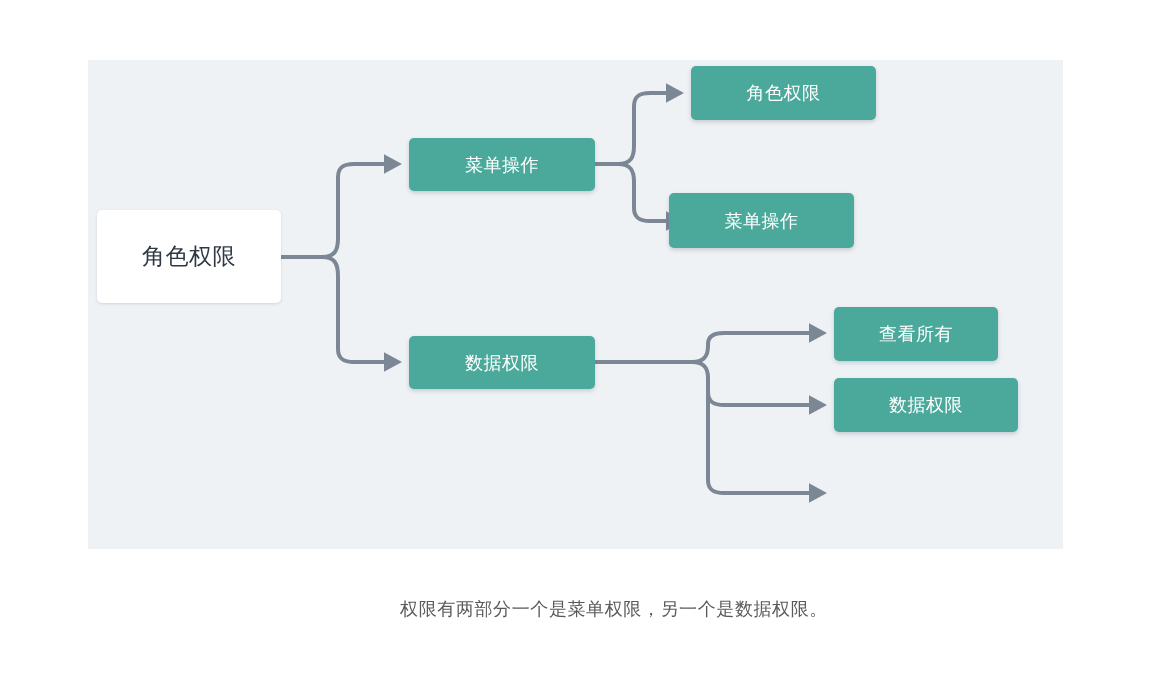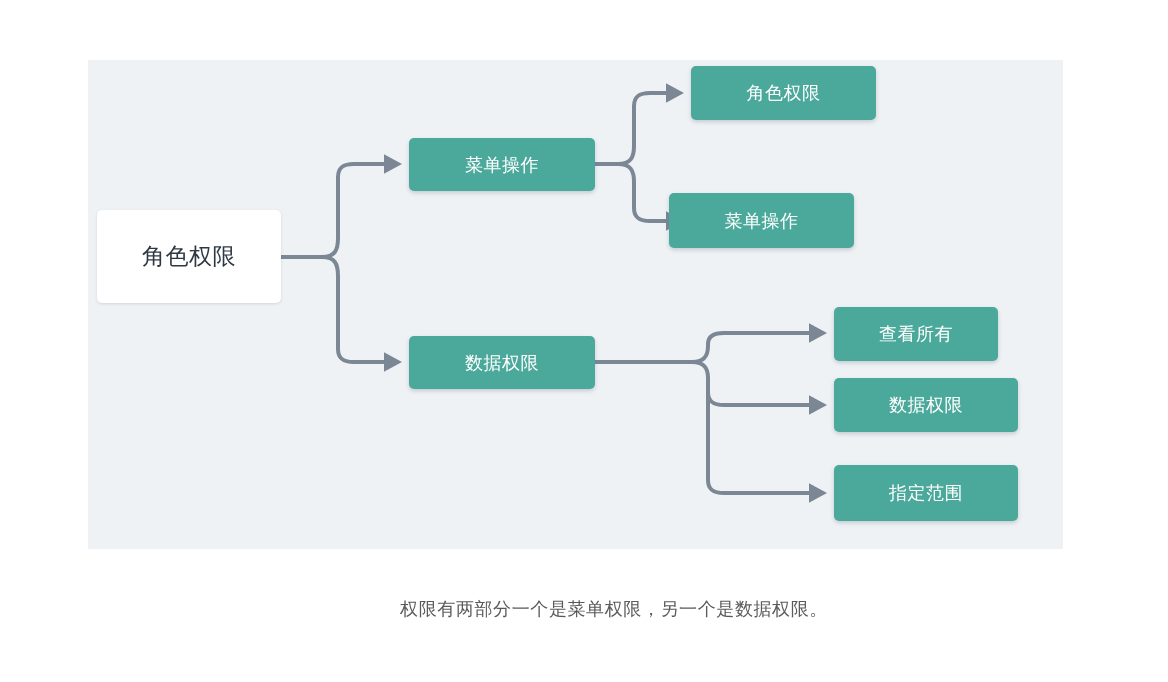--- a/index.html
+++ b/index.html
@@ -151,21 +151,18 @@
     </div>
 
     <div class="node leaf" id="node-view-all">
       <span class="node-label">查看所有</span>
     </div>
 
     <div class="node leaf" id="node-self-sub">
       <span class="node-label">数据权限</span>
     </div>
 
-    <div class="node leaf" id="node-scope">
-      <span class="node-label">指定范围</span>
-    </div>
 
   </div>
 
   <div id="caption">权限有两部分一个是菜单权限，另一个是数据权限。</div>
 
 </div>
 
 </body></html>

